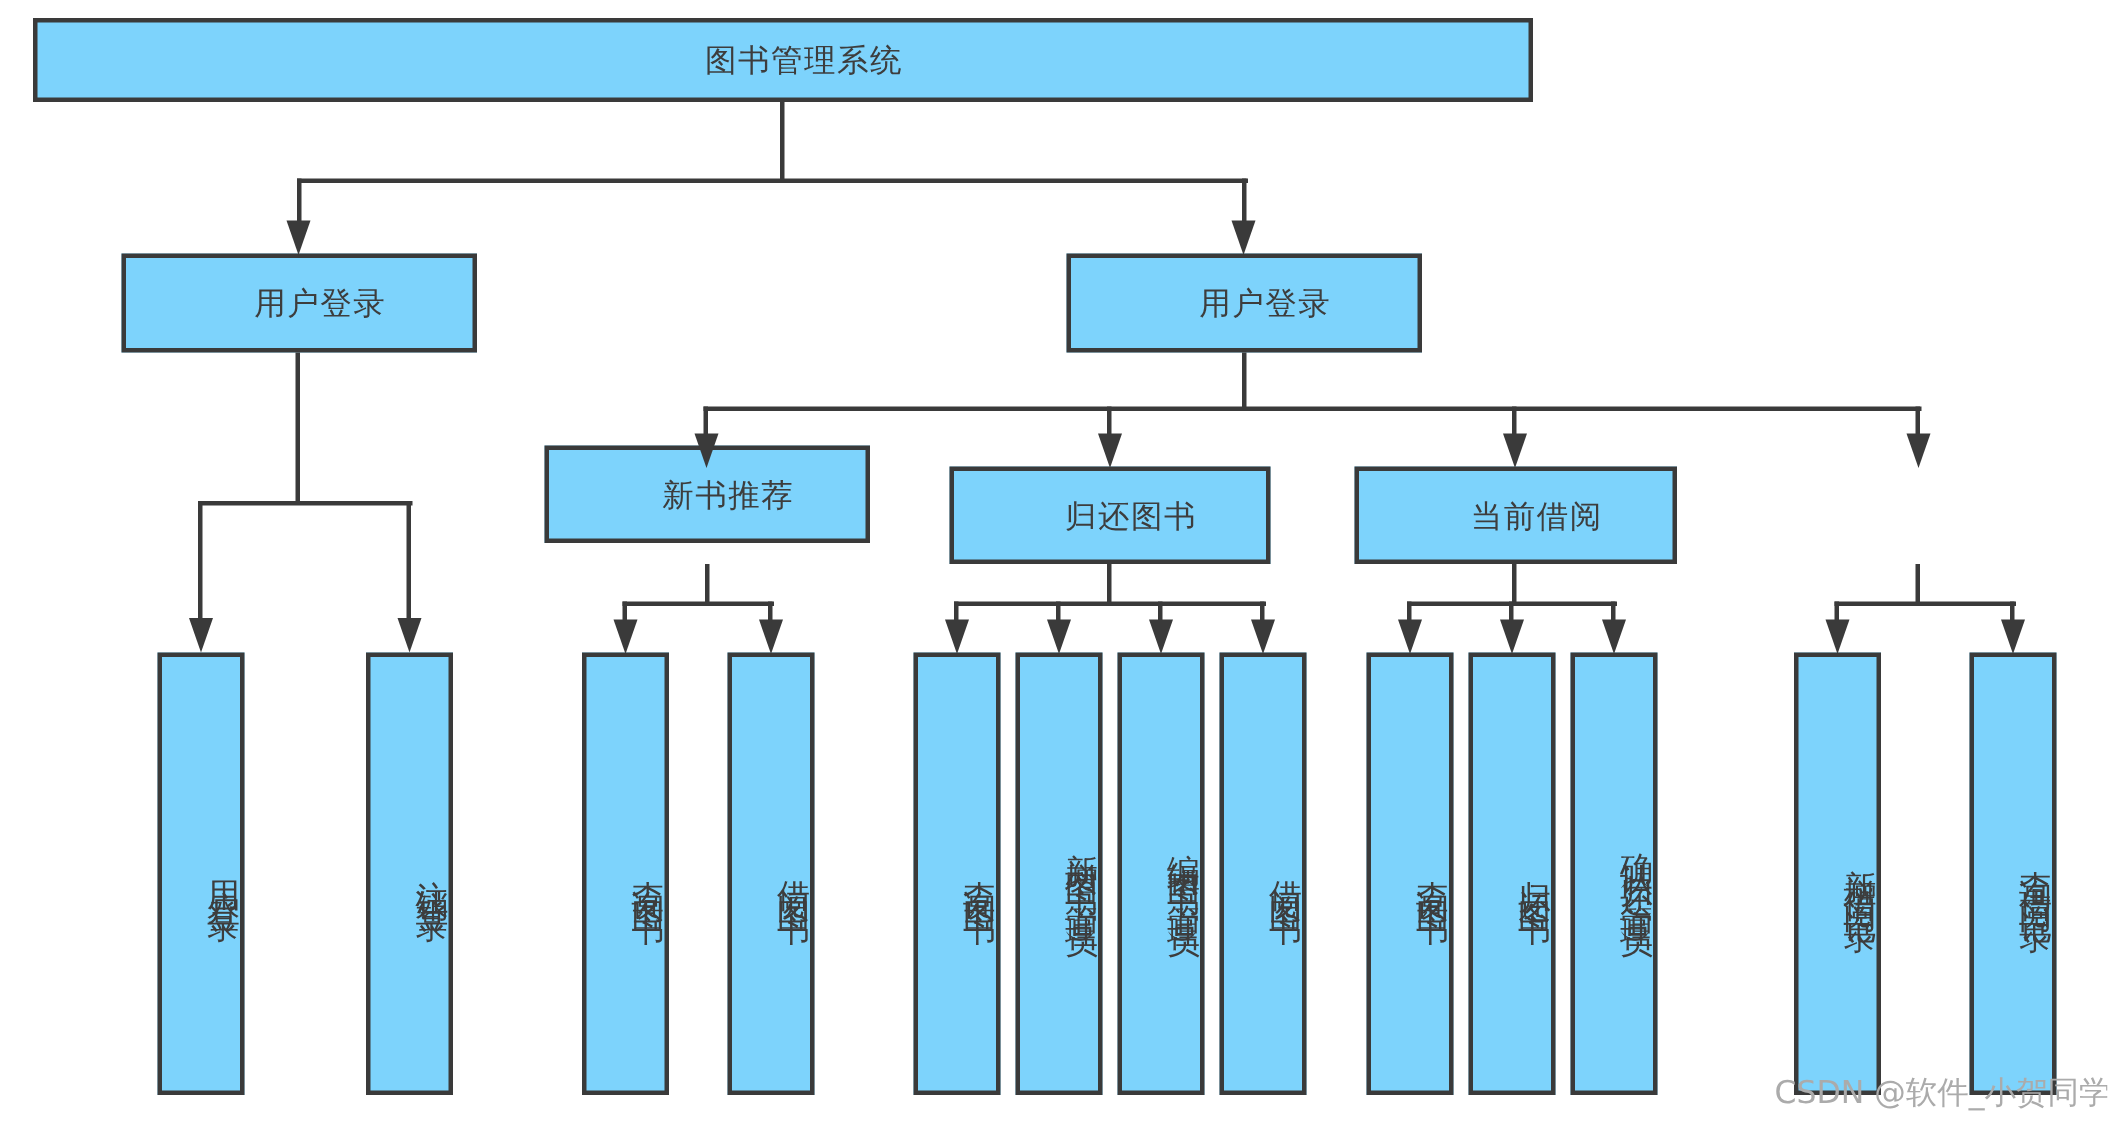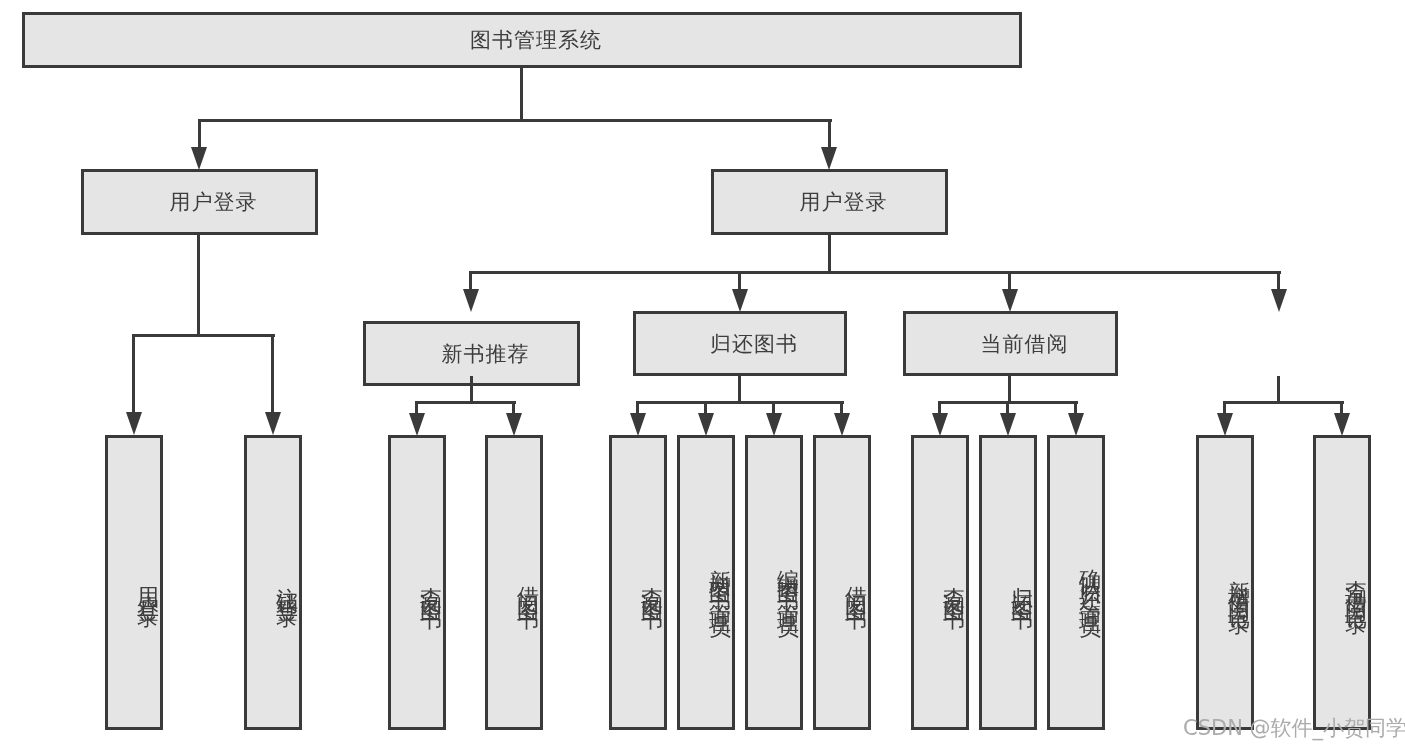--- a/index.html
+++ b/index.html
@@ -13,21 +13,21 @@
     position:relative;
     width:1405px;height:747px;
     background:var(--bg);
     font-family:"DejaVu Sans","Liberation Sans",sans-serif;
     overflow:hidden;
   }
   .node{
     position:absolute;
     box-sizing:border-box;
     border:3px solid var(--line);
-    background:#e5e5e5;
+    background:#7dd3fc;
     display:flex;align-items:center;justify-content:center;
     color:var(--text);
     font-size:21px;
     letter-spacing:1px;
     text-align:center;
     padding-left:28px;
   }
   .vnode{
     writing-mode:vertical-rl;
     text-orientation:mixed;
@@ -56,21 +56,21 @@
 </head>
 <body>
 
 <div id="canvas">
 
   <div class="node" style="left:22px;top:12px;width:1000px;height:56px;">图书管理系统</div>
 
   <div class="node" style="left:81px;top:169px;width:237px;height:66px;">用户登录</div>
   <div class="node" style="left:711px;top:169px;width:237px;height:66px;">用户登录</div>
 
-  <div class="node" style="left:363px;top:321px;width:217px;height:65px;">新书推荐</div>
+  <div class="node" style="left:363px;top:297px;width:217px;height:65px;">新书推荐</div>
   <div class="node" style="left:633px;top:311px;width:214px;height:65px;">归还图书</div>
   <div class="node" style="left:903px;top:311px;width:215px;height:65px;">当前借阅</div>
 
   <div class="node vnode" style="left:105px;top:435px;width:58px;height:295px;">用户登录</div>
   <div class="node vnode" style="left:244px;top:435px;width:58px;height:295px;">注销登录</div>
 
   <div class="node vnode" style="left:388px;top:435px;width:58px;height:295px;">查询图书</div>
   <div class="node vnode" style="left:485px;top:435px;width:58px;height:295px;">借阅图书</div>
 
   <div class="node vnode" style="left:609px;top:435px;width:58px;height:295px;">查询图书</div>

